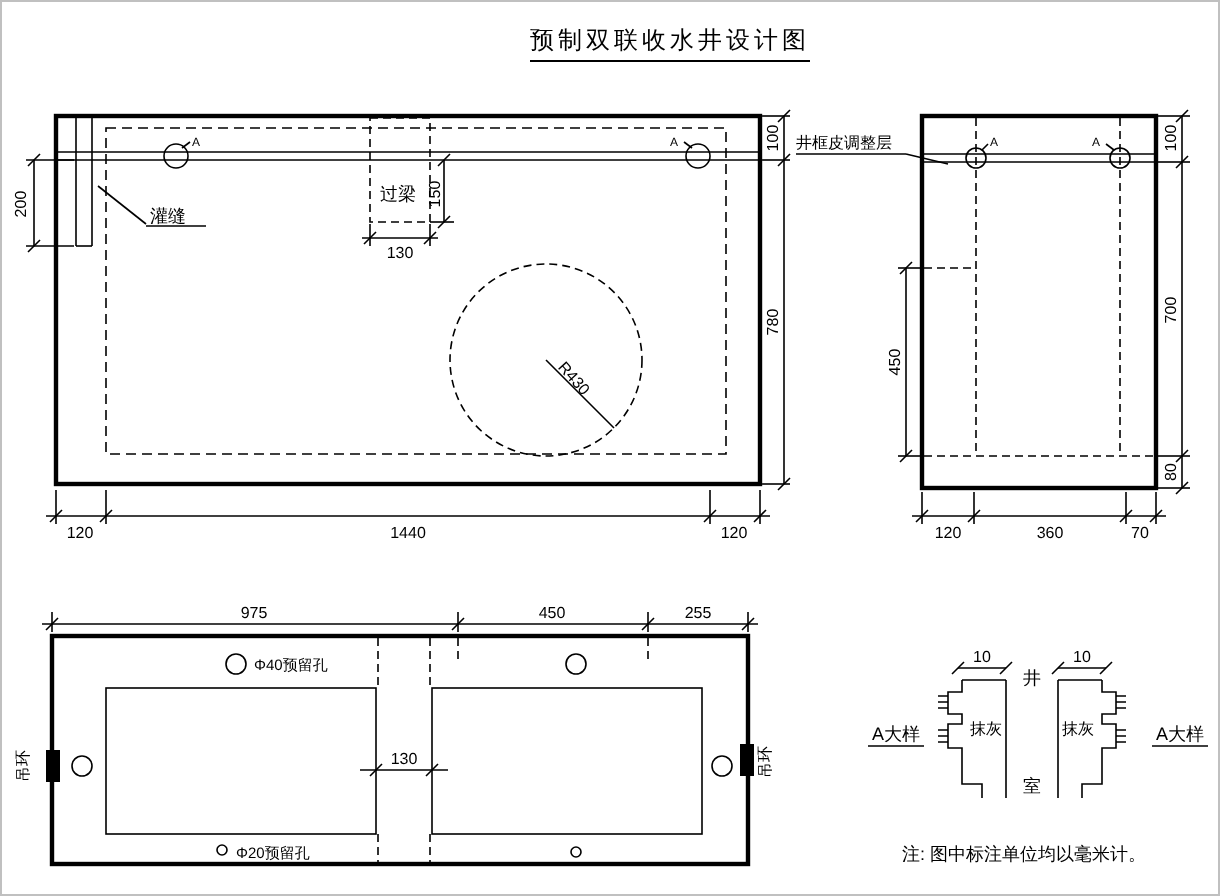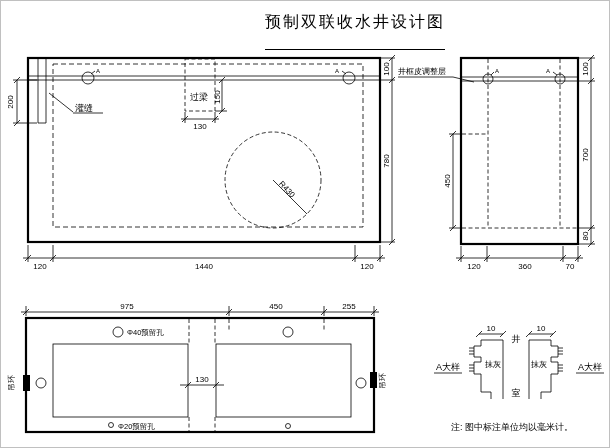--- a/index.html
+++ b/index.html
@@ -2,22 +2,22 @@
 <html><head>
 <meta charset="utf-8">
 <style>
   html,body{margin:0;padding:0;background:#e8e8e8;}
   .canvas{
     position:relative;width:610px;height:448px;background:#ffffff;
     border:1px solid #c0c0c0;box-sizing:border-box;overflow:hidden;
     font-family:"Liberation Sans","DejaVu Sans",sans-serif;
   }
   .title{
-    position:absolute;top:11px;left:264px;font-size:16px;letter-spacing:2px;
-    color:#000;border-bottom:1.5px solid #000;padding-bottom:16px;white-space:nowrap;
+    position:absolute;top:11px;left:264px;font-size:12px;letter-spacing:2px;
+    color:#000;border-bottom:1.5px solid #000;padding-bottom:1px;white-space:nowrap;
   }
   svg{position:absolute;left:0;top:0;}
   svg text{font-family:"Liberation Sans","DejaVu Sans",sans-serif;fill:#000;}
   .t6{font-size:6px}
   .t7{font-size:7.5px}
   .t8{font-size:8px}
   .t9{font-size:9px}
   .mid{text-anchor:middle}
   .thick{stroke:#000;stroke-width:2.2;fill:none}
   .thin{stroke:#000;stroke-width:0.8;fill:none}

